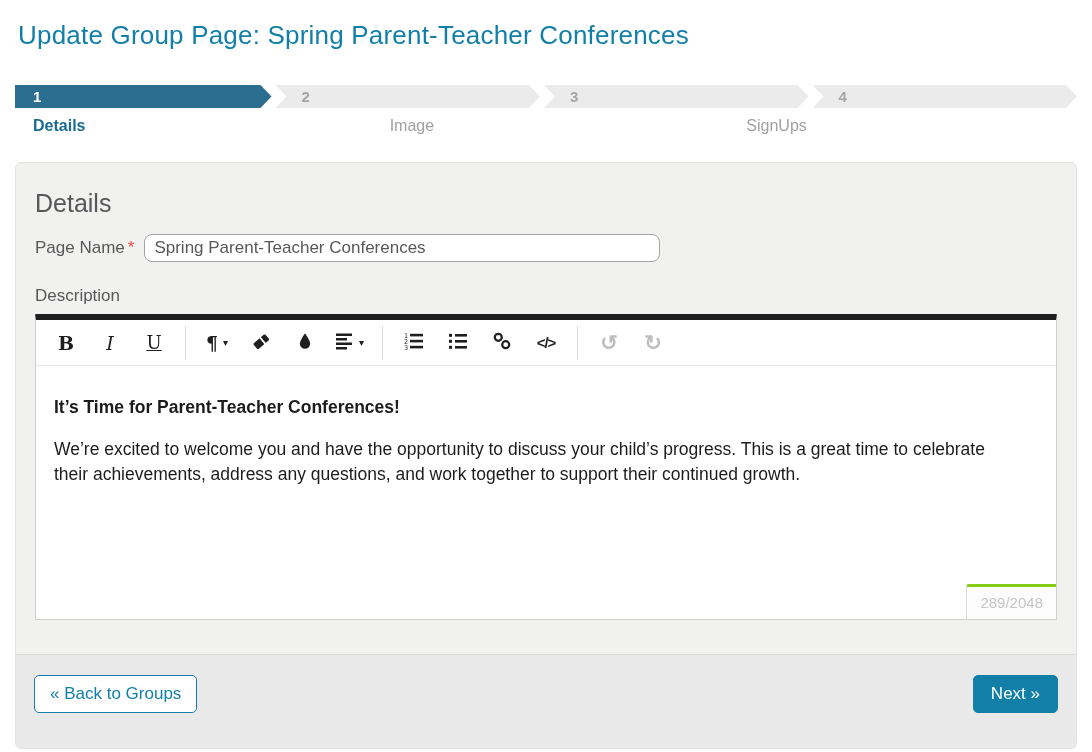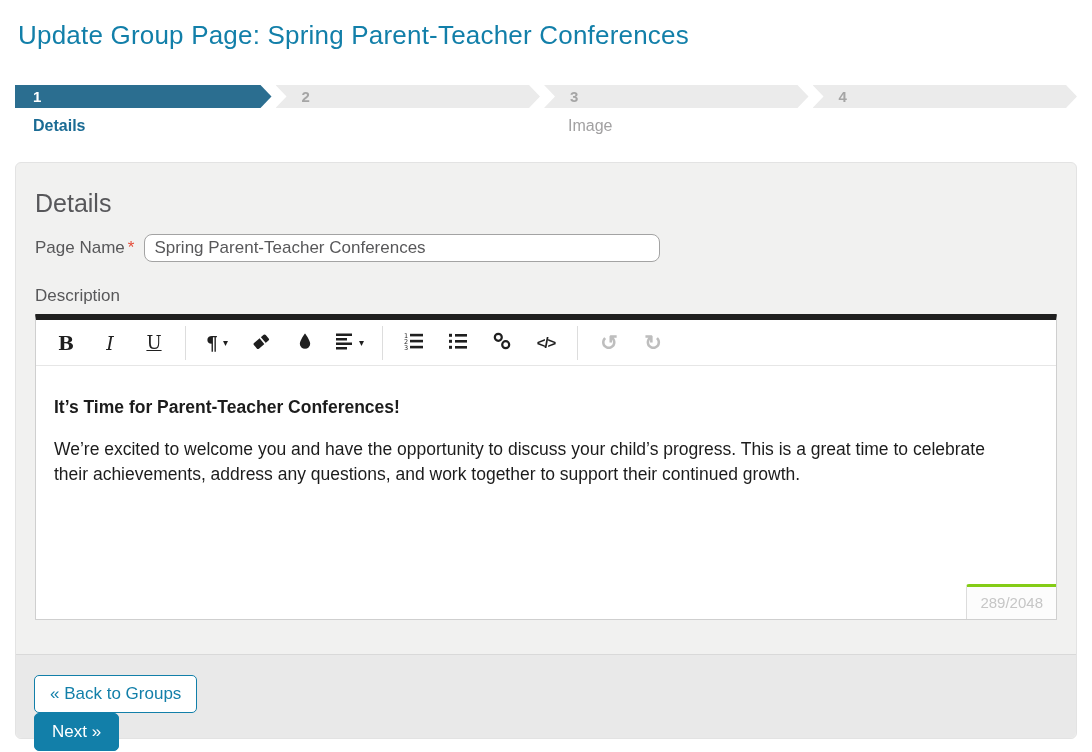--- a/index.html
+++ b/index.html
@@ -88,23 +88,23 @@
   .editor-content .content-paragraph { margin:0; max-width:960px; }
   .char-count {
     position:absolute; right:0; bottom:0;
     border-top:3px solid #84cc16; border-left:1px solid #DCDCDC;
     border-top-left-radius:3px; background:#FCFCFC;
     color:#C6C6C6; font-size:15px; padding:5px 13px 6px;
   }
 
   
   .panel-footer {
-    height:84px; border-top:1px solid #D9D9D9; background:#E9E9E9;
+    height:94px; border-top:1px solid #D9D9D9; background:#E9E9E9;
     border-radius:0 0 6px 6px; padding:20px 18px 0;
-    display:flex; justify-content:space-between; align-items:flex-start;flex-direction:column;
+    display:flex; justify-content:space-between; align-items:flex-start;
   }
   .btn { font-family:"Liberation Sans", sans-serif; font-size:17px; border-radius:5px; cursor:pointer; }
   .btn-back {
     background:#ffffff; color:#127FA9; border:1px solid #127FA9;
     padding:8px 15px;
   }
   .btn-next {
     background:#127FA9; color:#ffffff; border:1px solid #127FA9;
     padding:8px 17px; font-weight:500;
   }
@@ -118,20 +118,21 @@
 
   <div class="step-bar">
     <div class="step-seg first active">1</div>
     <div class="step-seg">2</div>
     <div class="step-seg">3</div>
     <div class="step-seg">4</div>
   </div>
   <div class="step-labels">
     <div class="step-label first active">Details</div>
     <div class="step-label">Image</div>
+    <div class="step-label">SignUps</div>
   </div>
 
   <div class="panel">
     <div class="panel-body">
 
       <div class="panel-heading">Details</div>
 
       <div class="field-row">
         <span class="field-label">Page Name</span>
         <span class="required">*</span>

